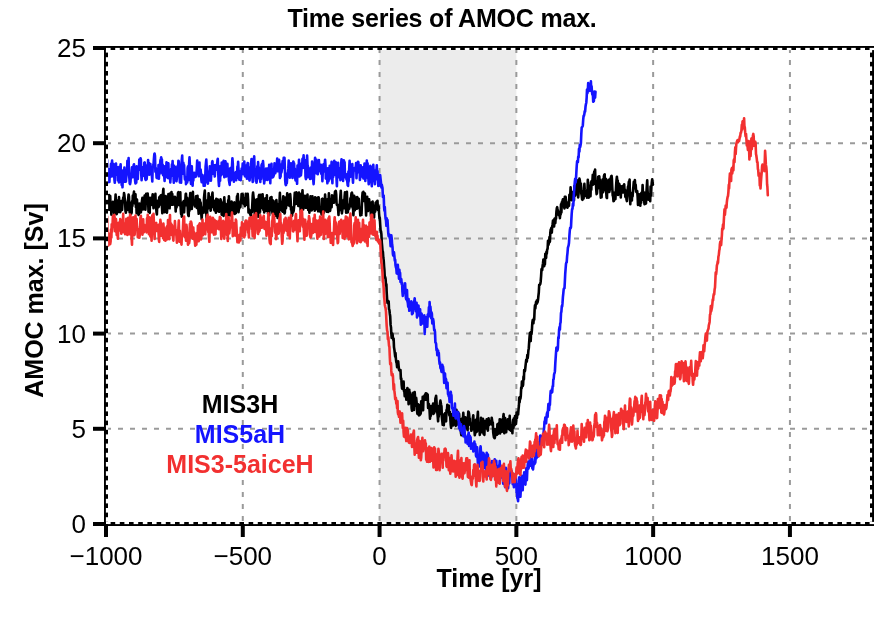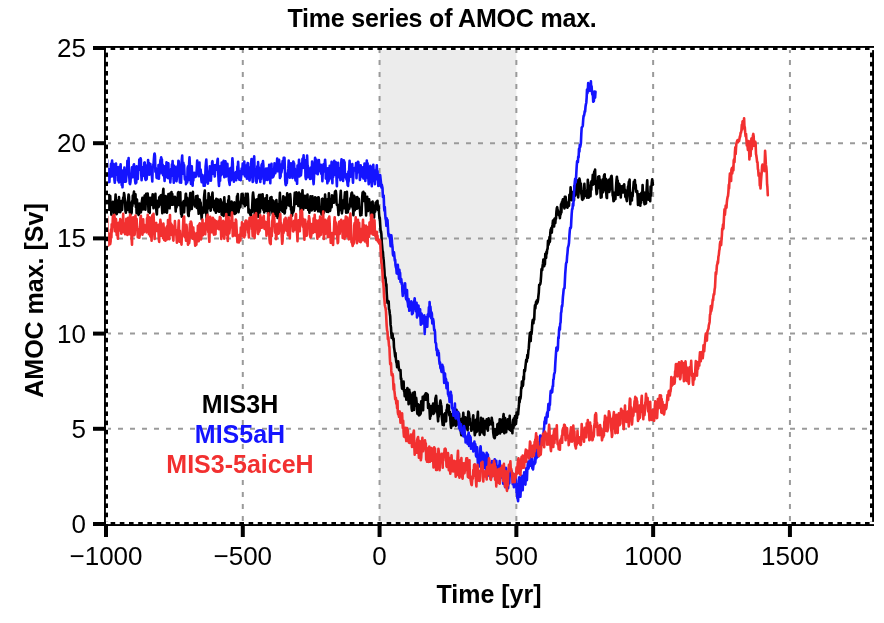--- a/index.html
+++ b/index.html
@@ -38,21 +38,21 @@
     text-align: center;
     font-size: 25px;
     font-weight: bold;
     color: #000000;
     transform: rotate(-90deg);
     transform-origin: center center;
   }
   #xlabel {
     position: absolute;
     left: 106px;
-    top: 580px;
+    top: 564px;
     width: 766px;
     text-align: center;
     font-size: 25px;
     font-weight: bold;
     color: #000000;
   }
   #plotsvg {
     position: absolute;
     left: 0;
     top: 0;

